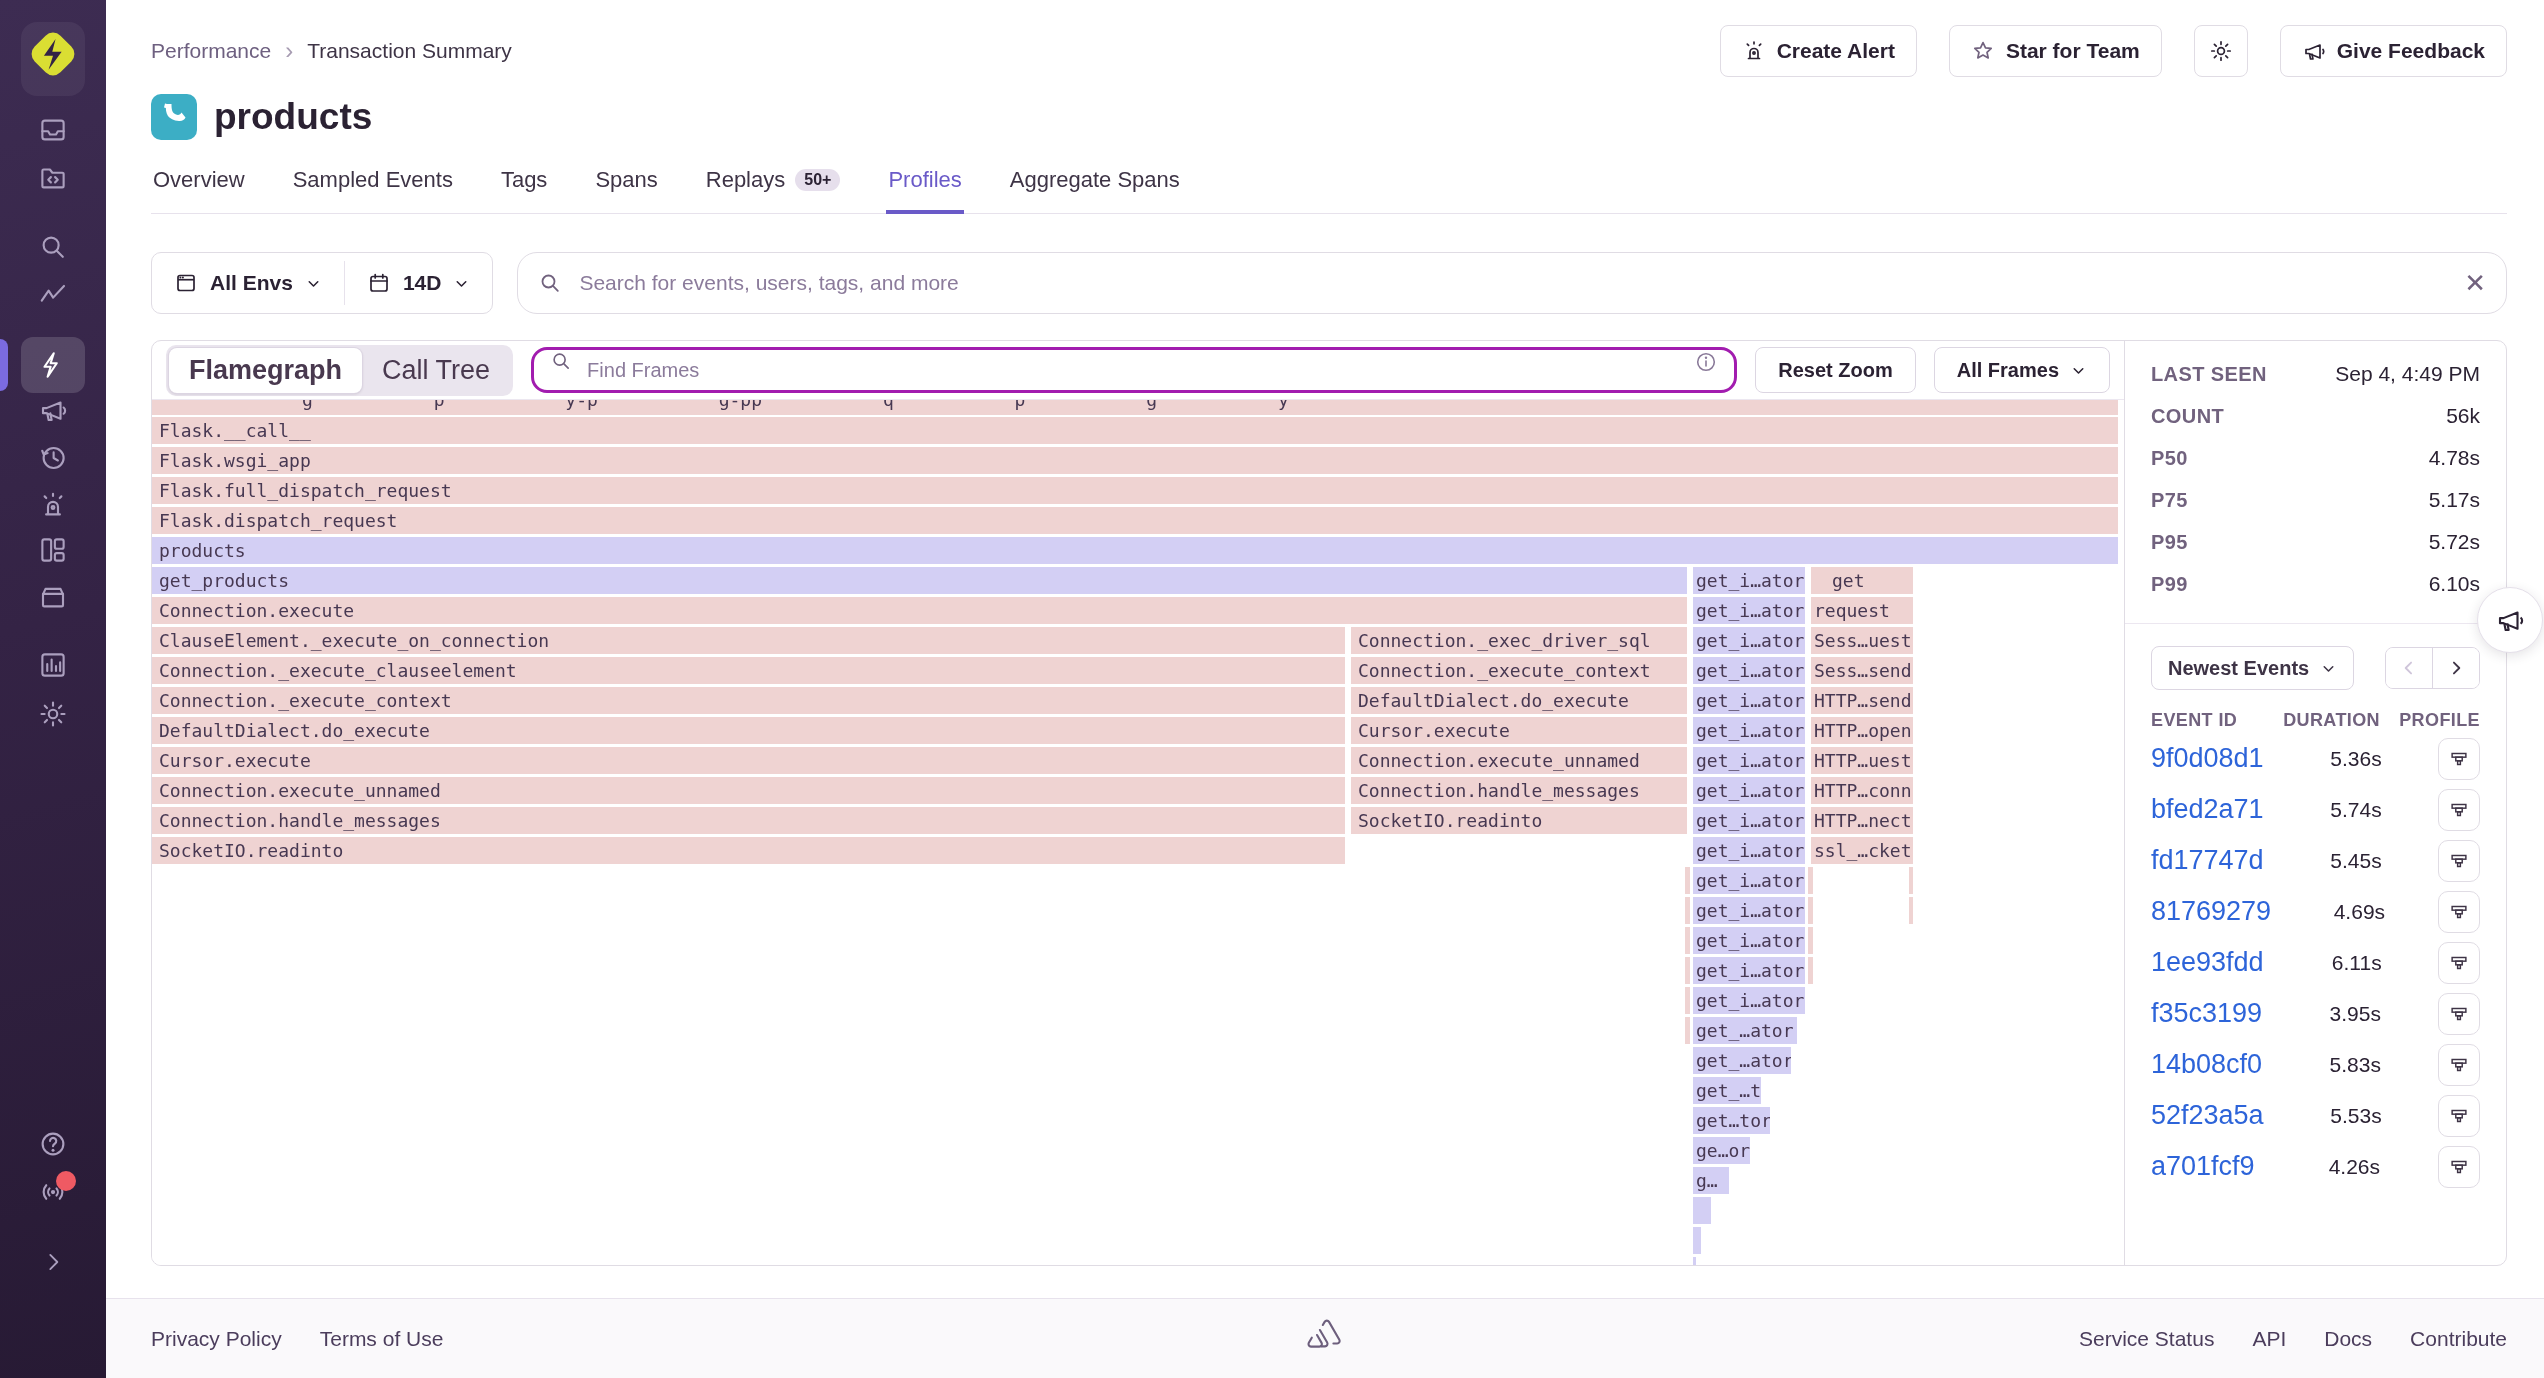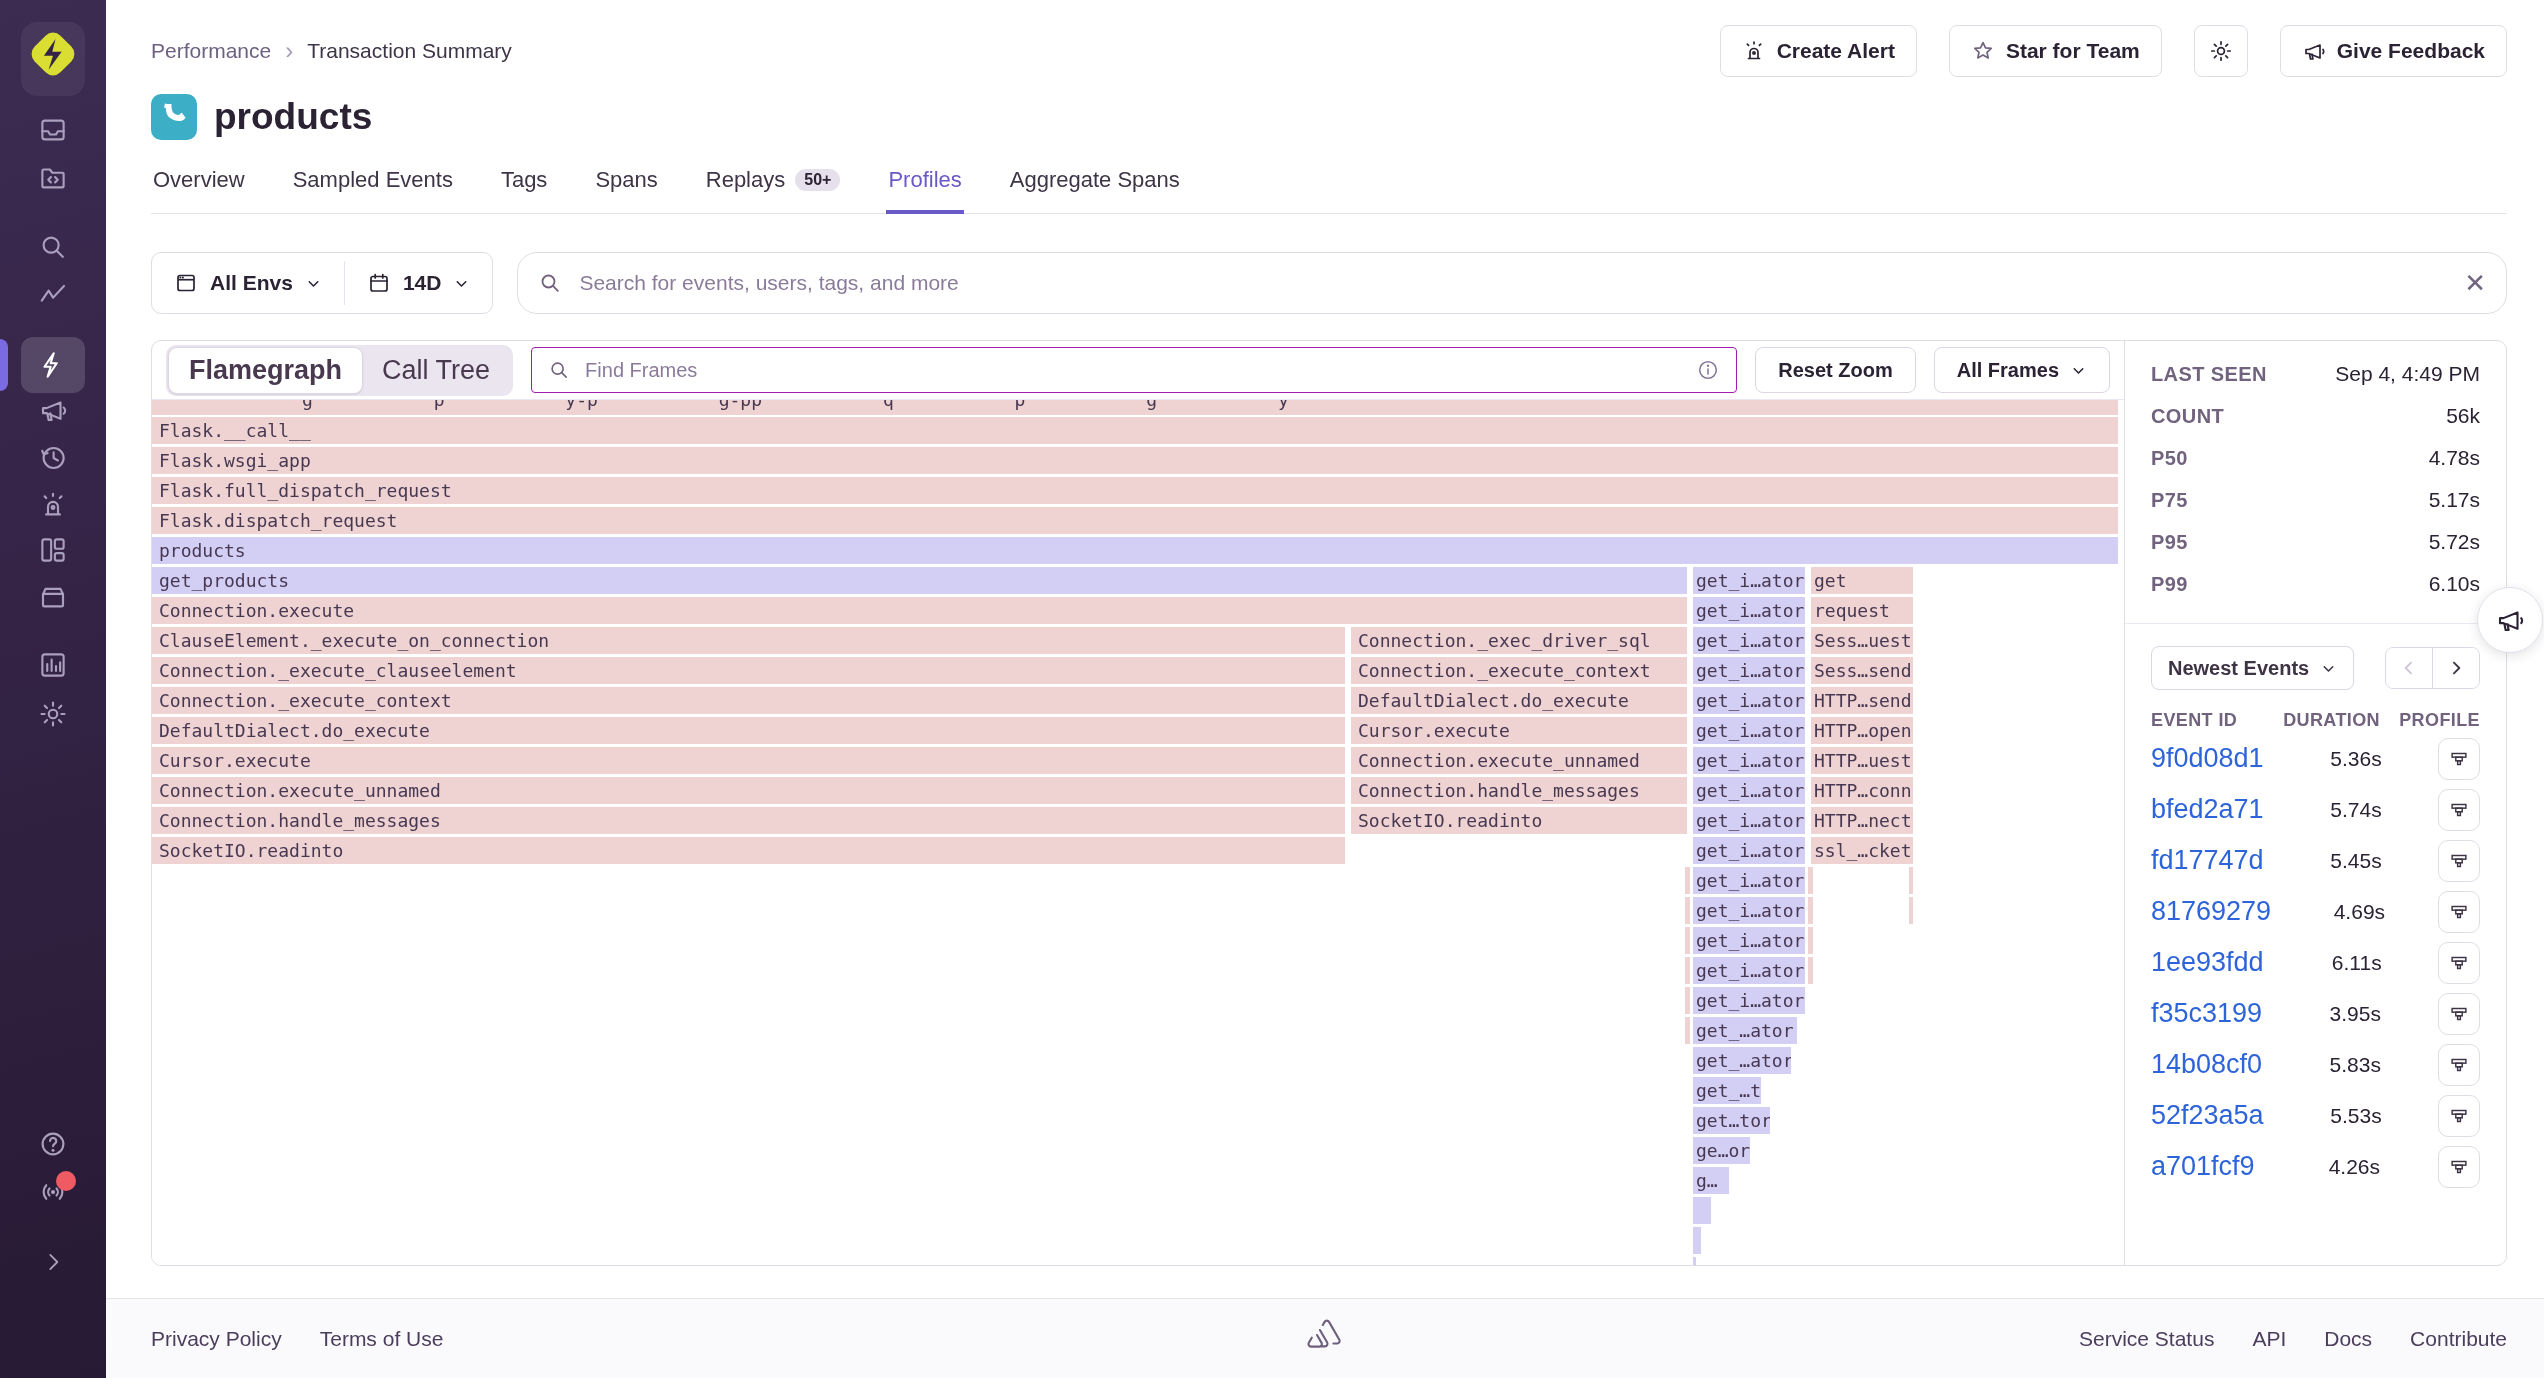--- a/index.html
+++ b/index.html
@@ -48,21 +48,21 @@
   .search-box input::placeholder{color:#8b7b9b;}
   .clear-x{font-size:26px;color:#71627e;cursor:pointer;line-height:1;}
 
   
   .panel{margin-top:26px;height:924px;border:1px solid #e0dce4;border-radius:10px;display:flex;overflow:hidden;background:#fff;}
   .panel-left{width:1973px;display:flex;flex-direction:column;border-right:1px solid #e0dce4;box-sizing:border-box;}
   .fg-toolbar{height:58px;flex:none;display:flex;align-items:center;gap:18px;padding:0 14px;border-bottom:1px solid #ece7f0;}
   .seg{display:flex;background:#eae5ee;border-radius:10px;padding:3px;}
   .seg-btn{padding:7px 20px;font-size:27px;color:#49394f;border-radius:8px;cursor:pointer;}
   .seg-btn.active{background:#fff;font-weight:700;box-shadow:0 0 0 1px #dcd5e2,0 1px 3px rgba(43,34,51,.18);}
-  .find-box{flex:1;height:46px;border:1px solid #a21caf;border-radius:4px;display:flex;align-items:center;gap:13px;padding:0 16px;box-sizing:border-box;}
+  .find-box{flex:1;height:46px;border:3px solid #a21caf;border-radius:16px;display:flex;gap:13px;padding:0 16px;box-sizing:border-box;}
   .find-box input{flex:1;border:none;outline:none;font-size:20px;color:#3e3446;font-family:inherit;}
   .find-box input::placeholder{color:#8b7b9b;}
   .tool-btn{height:46px;padding:0 22px;border:1px solid #dcd6e2;border-radius:8px;background:#fff;font-size:20px;font-weight:700;
     color:#2b2233;display:flex;align-items:center;gap:11px;cursor:pointer;font-family:inherit;}
   .fg-canvas{position:relative;flex:1;background:#fff;overflow:hidden;}
   .frame{position:absolute;height:27px;box-sizing:border-box;font-family:"DejaVu Sans Mono",monospace;font-size:18px;line-height:27px;
     color:#473852;white-space:nowrap;overflow:hidden;cursor:pointer;}
   .frame.pink{background:#efd3d2;}
   .frame.purple{background:#d3cff4;}
   .frame.partial span{display:block;transform:translateY(-14px);padding-left:150px;word-spacing:110px;}
@@ -380,21 +380,21 @@
             <div class="frame pink partial" style="left: 0px; top: 0px; width: 1966px; height: 15px;">
               <span>g p y-p g-pp q p g y</span>
             </div>
             <div class="frame pink" title="Flask.__call__" style="left: 0px; top: 17px; width: 1966px; padding-left: 7px;">Flask.__call__</div>
             <div class="frame pink" title="Flask.wsgi_app" style="left: 0px; top: 47px; width: 1966px; padding-left: 7px;">Flask.wsgi_app</div>
             <div class="frame pink" title="Flask.full_dispatch_request" style="left: 0px; top: 77px; width: 1966px; padding-left: 7px;">Flask.full_dispatch_request</div>
             <div class="frame pink" title="Flask.dispatch_request" style="left: 0px; top: 107px; width: 1966px; padding-left: 7px;">Flask.dispatch_request</div>
             <div class="frame purple" title="products" style="left: 0px; top: 137px; width: 1966px; padding-left: 7px;">products</div>
             <div class="frame purple" title="get_products" style="left: 0px; top: 167px; width: 1535px; padding-left: 7px;">get_products</div>
             <div class="frame purple" title="get_i…ator" style="left: 1541px; top: 167px; width: 112px; padding-left: 3px;">get_i…ator</div>
-            <div class="frame pink" title="get" style="left: 1659px; top: 167px; width: 102px; padding-left: 3px;">get</div>
+            <div class="frame pink" title="get" style="left: 1659px; top: 167px; width: 102px; padding-left: 21px;">get</div>
             <div class="frame pink" title="Connection.execute" style="left: 0px; top: 197px; width: 1535px; padding-left: 7px;">Connection.execute</div>
             <div class="frame purple" title="get_i…ator" style="left: 1541px; top: 197px; width: 112px; padding-left: 3px;">get_i…ator</div>
             <div class="frame pink" title="request" style="left: 1659px; top: 197px; width: 102px; padding-left: 3px;">request</div>
             <div class="frame pink" title="ClauseElement._execute_on_connection" style="left: 0px; top: 227px; width: 1193px; padding-left: 7px;">ClauseElement._execute_on_connection</div>
             <div class="frame pink" title="Connection._exec_driver_sql" style="left: 1199px; top: 227px; width: 336px; padding-left: 7px;">Connection._exec_driver_sql</div>
             <div class="frame purple" title="get_i…ator" style="left: 1541px; top: 227px; width: 112px; padding-left: 3px;">get_i…ator</div>
             <div class="frame pink" title="Sess…uest" style="left: 1659px; top: 227px; width: 102px; padding-left: 3px;">Sess…uest</div>
             <div class="frame pink" title="Connection._execute_clauseelement" style="left: 0px; top: 257px; width: 1193px; padding-left: 7px;">Connection._execute_clauseelement</div>
             <div class="frame pink" title="Connection._execute_context" style="left: 1199px; top: 257px; width: 336px; padding-left: 7px;">Connection._execute_context</div>
             <div class="frame purple" title="get_i…ator" style="left: 1541px; top: 257px; width: 112px; padding-left: 3px;">get_i…ator</div>

